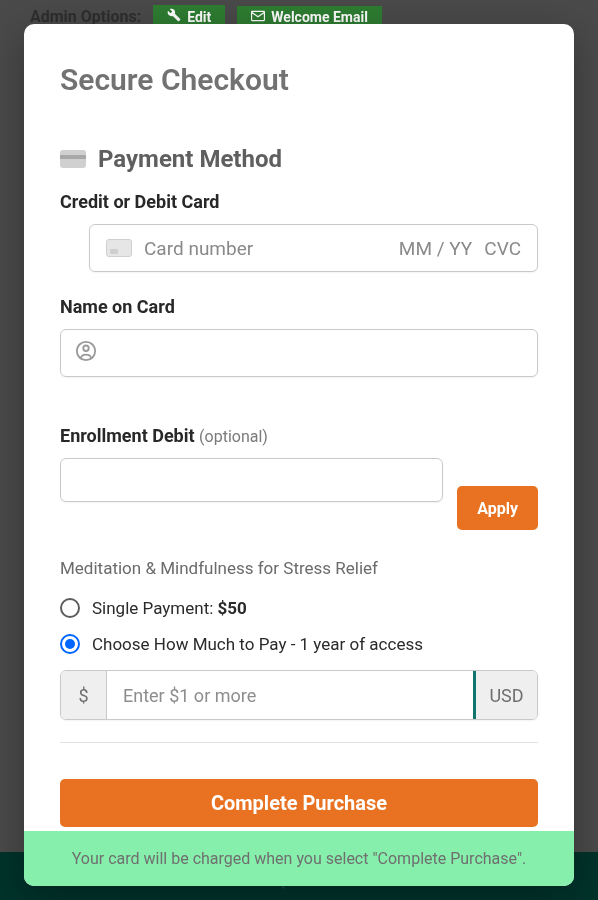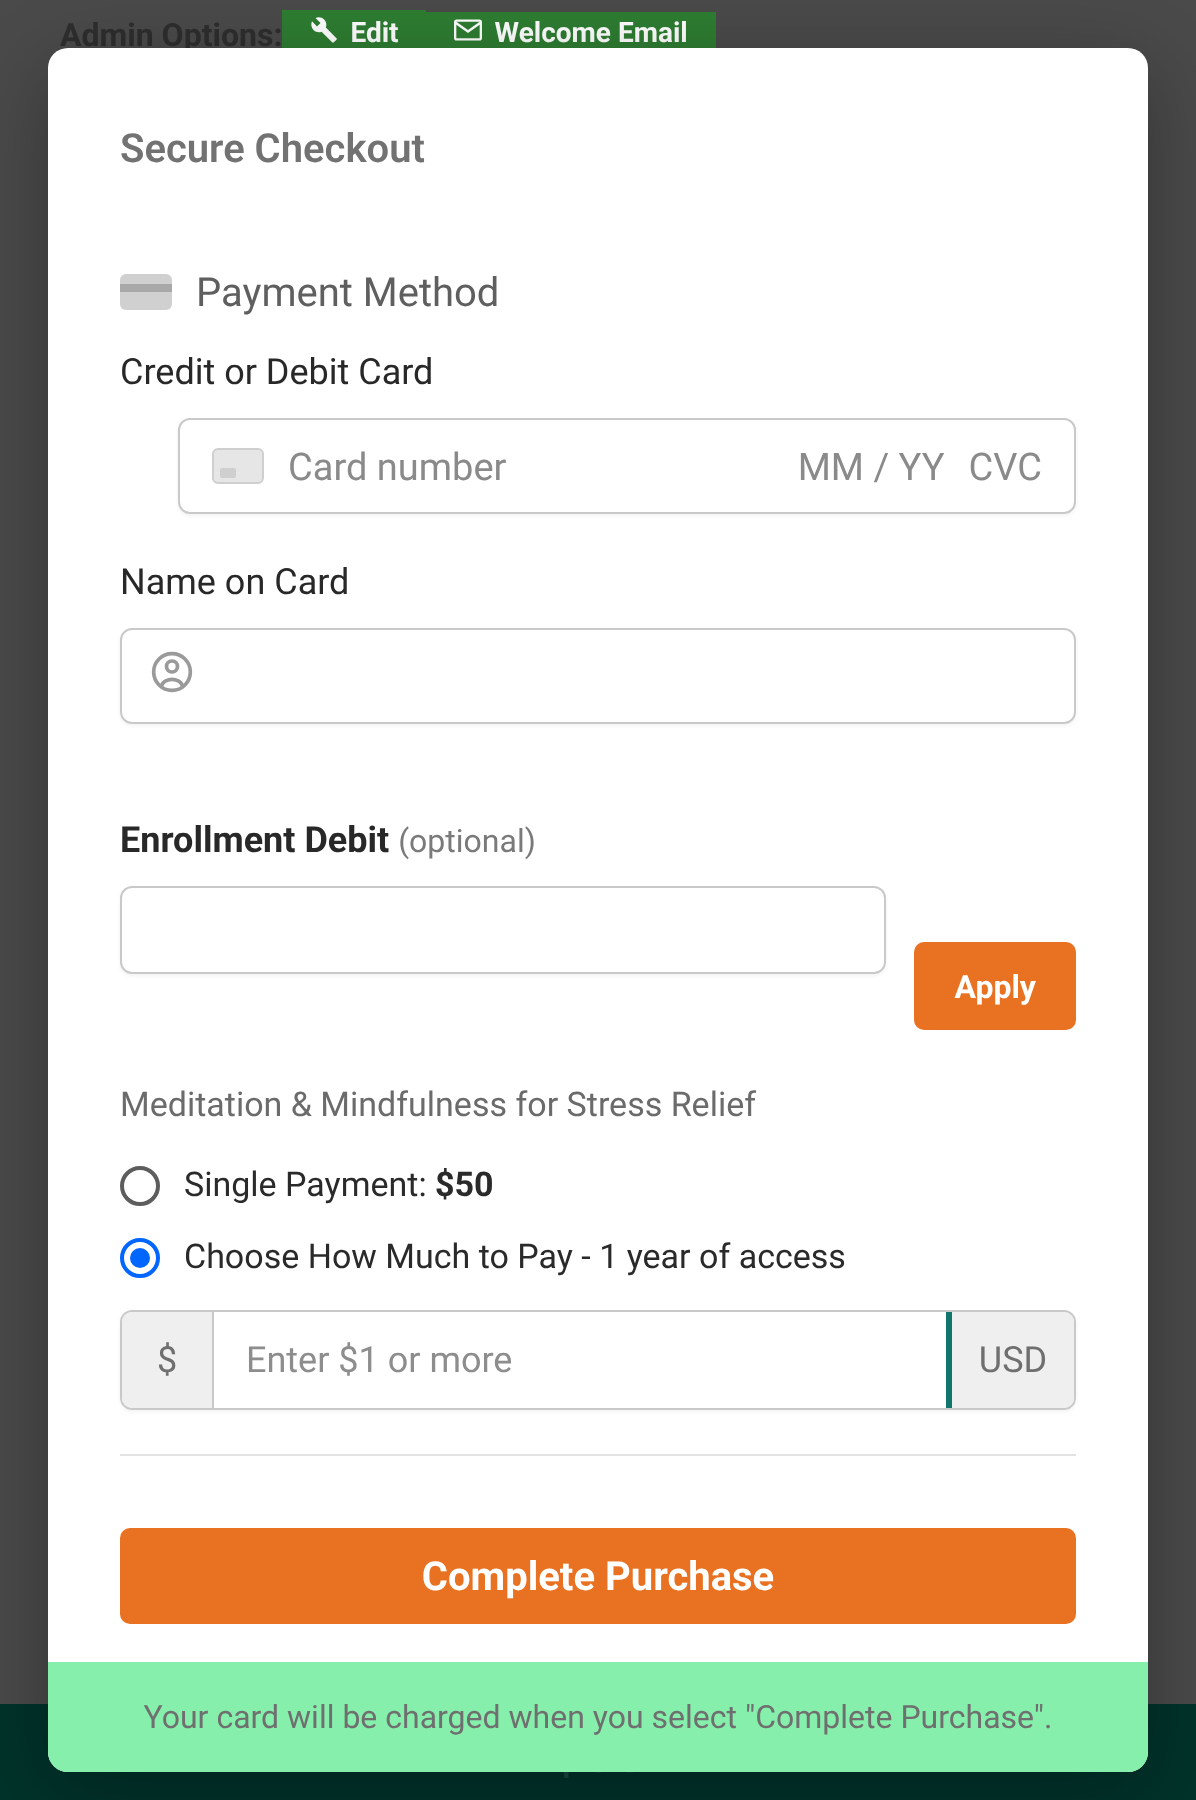--- a/index.html
+++ b/index.html
@@ -1,26 +1,26 @@
 <!DOCTYPE html>
 <html><head>
   <meta charset="utf-8">
   <style>
     * { box-sizing: border-box; margin: 0; padding: 0; font-family: -apple-system, BlinkMacSystemFont, "Segoe UI", Roboto, Helvetica, Arial, sans-serif; }
     body { width: 598px; height: 900px; background: #4a4a4a; position: relative; overflow: hidden; }
-    .bg-admin { position: absolute; top: 5px; left: 30px; display: flex; align-items: center; font-weight: 700; color: #2e2e2e; }
+    .bg-admin { position: absolute; top: 5px; left: 30px; display: flex; align-items: center; gap: 12px; font-weight: 700; color: #2e2e2e; }
     .bg-btn { background: #2e7d32; color: #fff; padding: 3px 14px; font-size: 14px; font-weight: 700; display: inline-flex; align-items: center; gap: 6px; }
     .bg-bottom { position: absolute; bottom: 0; left: 0; right: 0; height: 48px; background: #00332b; display: flex; align-items: center; justify-content: center; }
     .bg-price { color: #1a4a44; font-size: 28px; font-weight: 700; }
     .modal { position: absolute; top: 24px; left: 24px; right: 24px; bottom: 14px; background: #fff; border-radius: 10px; box-shadow: 0 10px 40px rgba(0,0,0,0.3); display: flex; flex-direction: column; overflow: hidden; }
     .modal-body { flex: 1; padding: 38px 36px 30px; overflow: auto; }
-    .title { color: #727272; font-size: 20px; font-weight: 600; margin-bottom: 48px; }
+    .title { color: #727272; font-size: 30px; font-weight: 600; margin-bottom: 48px; }
     .section-head { display: flex; align-items: center; gap: 12px; margin-bottom: 18px; }
-    .section-head h2 { color: #5f5f5f; font-size: 20px; font-weight: 400; }
-    .label { color: #282828; font-size: 18px; font-weight: 400; margin-bottom: 12px; display: block; }
+    .section-head h2 { color: #5f5f5f; font-size: 24px; font-weight: 700; }
+    .label { color: #282828; font-size: 18px; font-weight: 700; margin-bottom: 12px; display: block; }
     .card-input { border: 1px solid #c9c9c9; border-radius: 6px; height: 48px; display: flex; align-items: center; padding: 0 16px; gap: 12px; margin-bottom: 24px; box-shadow: 0 1px 2px rgba(0,0,0,0.05); margin-left: 29px; }
     .card-input .ph { color: #8a8a8a; font-size: 19px; flex: 1; }
     .card-input .ph2 { color: #8a8a8a; font-size: 19px; }
     .name-input { border: 1px solid #c9c9c9; border-radius: 6px; height: 48px; display: flex; align-items: center; padding: 0 14px; margin-bottom: 48px; box-shadow: 0 1px 2px rgba(0,0,0,0.05); }
     .enroll-label { color: #282828; font-size: 18px; font-weight: 700; margin-bottom: 12px; }
     .enroll-label .opt { color: #7a7a7a; font-weight: 400; font-size: 16px; }
     .enroll-row { display: flex; gap: 14px; margin-bottom: 28px; }
     .enroll-input { flex: 1; border: 1px solid #c9c9c9; border-radius: 6px; height: 44px; box-shadow: 0 1px 2px rgba(0,0,0,0.05); }
     .apply-btn { background: #e97222; color: #fff; border: none; border-radius: 5px; height: 44px; padding: 0 20px; font-size: 16px; font-weight: 700; cursor: pointer; margin-top: 28px; }
     .product { color: #6b6b6b; font-size: 17px; margin-bottom: 20px; }

